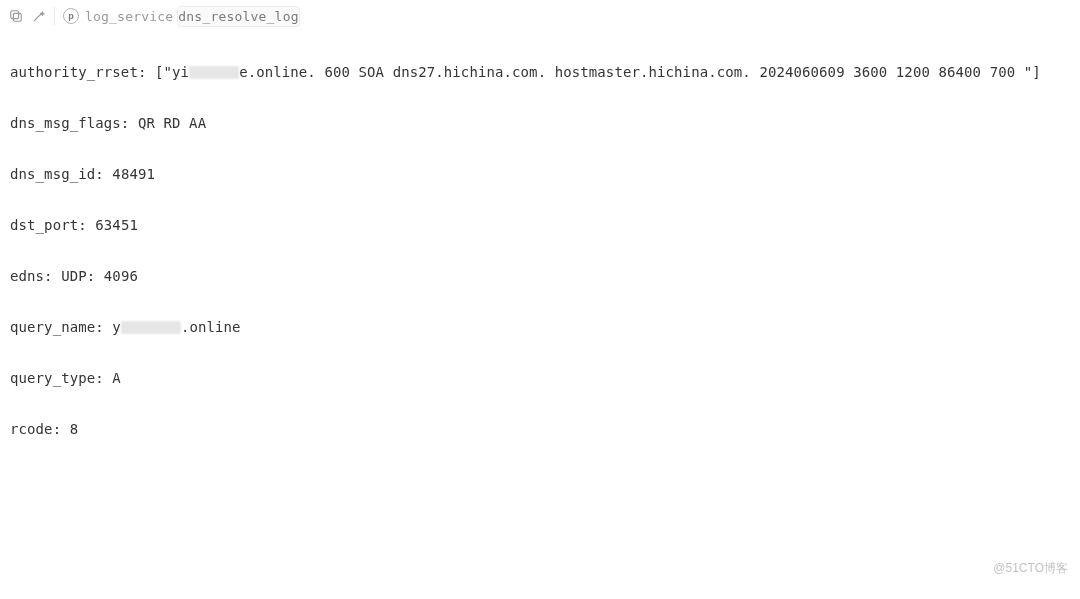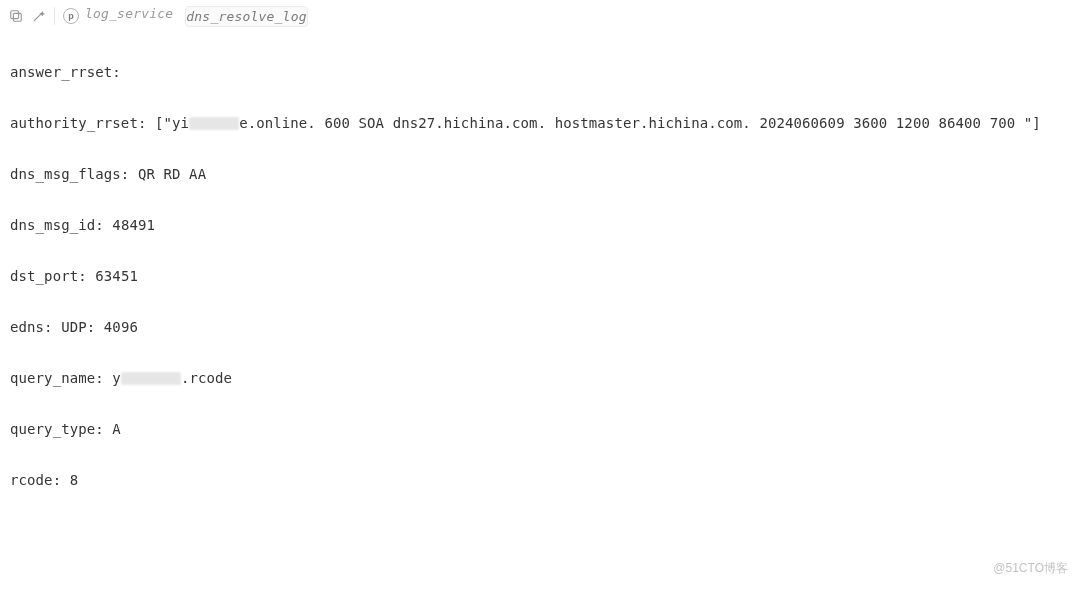--- a/index.html
+++ b/index.html
@@ -46,26 +46,26 @@
     align-items: center;
     justify-content: center;
     font-size: 9px;
     line-height: 1;
     color: #7a7a7a;
     font-family: sans-serif;
     font-weight: 600;
   }
   .breadcrumb {
     display: flex;
-    gap: 12px;
+    align-items: center;
+    gap: 4px;
     font-family: Menlo, Consolas, monospace;
     font-size: 13px;
     color: #9a9a9a;
     letter-spacing: 0.2px;
-    font-style: italic;
   }
   .crumb.current {
     padding: 2px 0;
     border: 1px solid #ececec;
     border-radius: 4px;
     color: #7b7b7b;
     background: #fafafa;
   }
   .log-body {
     padding: 4px 8px 0 10px;
@@ -114,27 +114,26 @@
   </span>
   <span class="divider"></span>
   <span class="circle-icon">p</span>
   <span class="breadcrumb">
     <span class="crumb">log_service</span>
     <span class="crumb current">dns_resolve_log</span>
   </span>
 </div>
 
 <div class="log-body">
-<span class="row"><span class="k">answer_rrset:</span> <span class="v"></span></span>
 <span class="row"><span class="k">authority_rrset:</span> <span class="v"><span>["yi</span><span class="redact" style="width:50px"></span><span>e.online. 600 SOA dns27.hichina.com. hostmaster.hichina.com. 2024060609 3600 1200 86400 700 "]</span></span></span>
 <span class="row"><span class="k">dns_msg_flags:</span> <span class="v">QR RD AA</span></span>
 <span class="row"><span class="k">dns_msg_id:</span> <span class="v">48491</span></span>
 <span class="row"><span class="k">dst_port:</span> <span class="v">63451</span></span>
 <span class="row"><span class="k">edns:</span> <span class="v">UDP: 4096</span></span>
-<span class="row"><span class="k">query_name:</span> <span class="v"><span>y</span><span class="redact" style="width:60px"></span><span>.rcode</span></span></span>
+<span class="row"><span class="k">query_name:</span> <span class="v"><span>y</span><span class="redact" style="width:60px"></span><span>.online</span></span></span>
 <span class="row"><span class="k">query_type:</span> <span class="v">A</span></span>
 <span class="row"><span class="k">rcode:</span> <span class="v">8</span></span>
 
 
 
 
 
 
 
 

